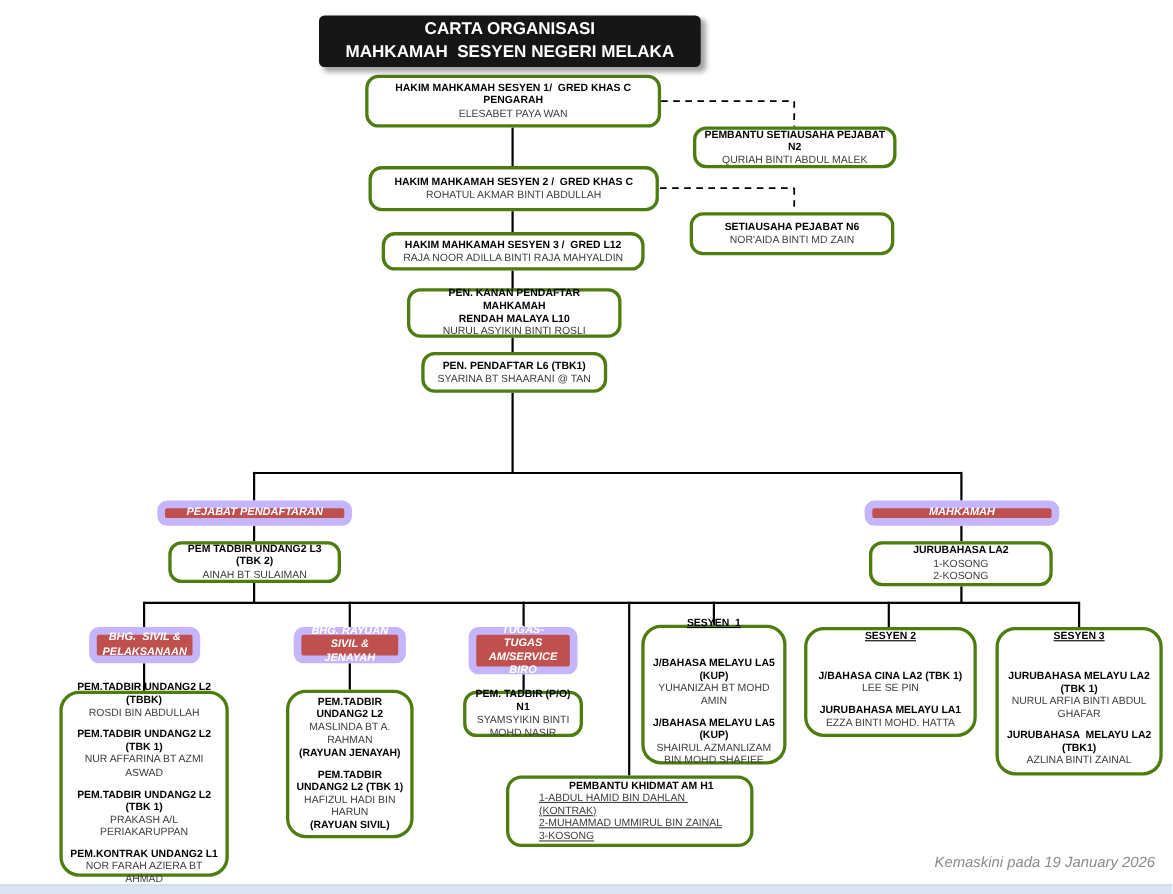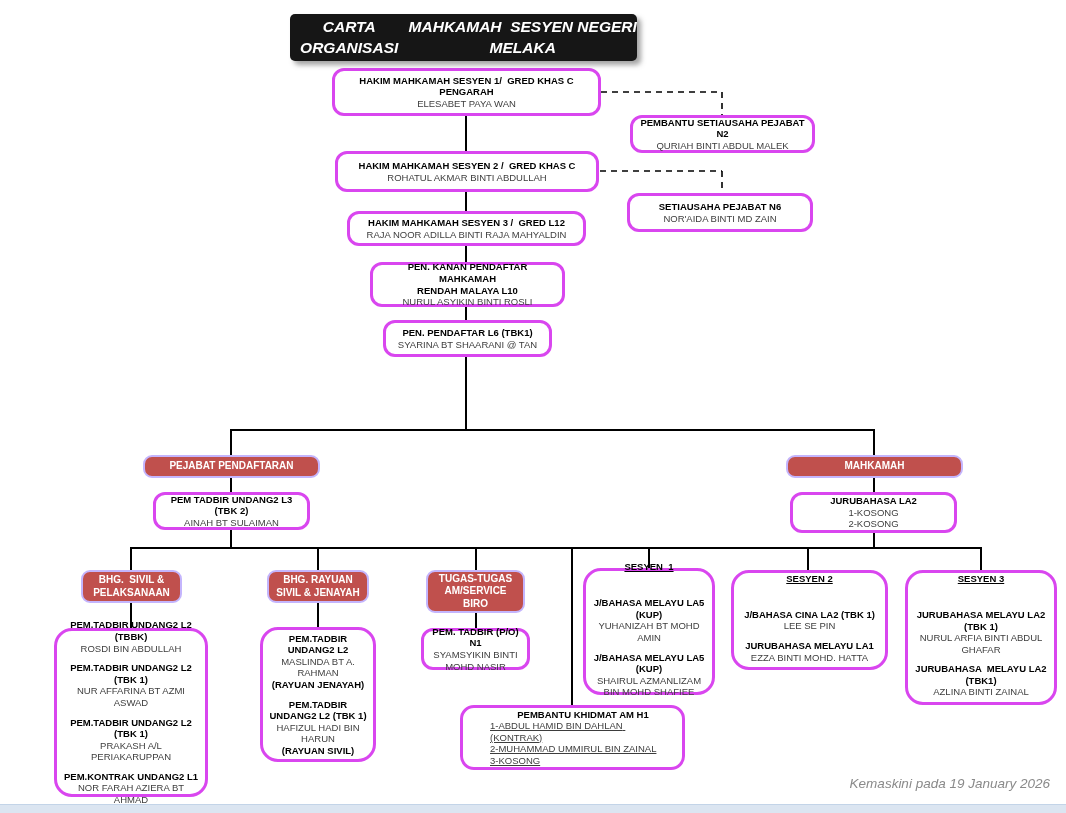--- a/index.html
+++ b/index.html
@@ -3,35 +3,35 @@
 <meta charset="utf-8">
 <style>
   html,body{margin:0;padding:0;background:#fff;}
   #canvas{
     position:relative;width:1066px;height:813px;background:#ffffff;overflow:hidden;
     font-family:"Liberation Sans", sans-serif;
   }
   svg.lines{position:absolute;left:0;top:0;z-index:0;}
   .node{
     position:absolute;z-index:2;box-sizing:border-box;background:#fff;
-    border:3px solid #d946ef;border-radius:12px;
+    border:3px solid #4d7c0f;border-radius:12px;
     display:flex;flex-direction:column;justify-content:center;align-items:center;
     text-align:center;padding:3px 6px;
   }
   .node .t{font-weight:bold;color:#000;font-size:9.5px;line-height:1.22;white-space:pre-wrap;}
   .node .n{font-weight:normal;color:#3d3d3d;font-size:9.5px;line-height:1.22;white-space:pre-wrap;}
   .red{
-    background:#C0504D;border:2px solid #c4b5fd;border-radius:9px;
-    color:#fff;justify-content:center;
+    background:#C0504D;border:7px solid #c4b5fd;border-radius:9px;
+    color:#fff;justify-content:center;font-style:italic;
   }
   .red .r{color:#fff;font-weight:bold;font-size:10px;line-height:1.25;white-space:pre-wrap;}
   .banner{
     position:absolute;z-index:3;box-sizing:border-box;background:#161616;color:#fff;
-    border-radius:5px;display:flex;flex-direction:row;justify-content:center;align-items:center;
-    text-align:center;box-shadow:4px 4px 5px rgba(90,90,90,0.55);font-style:italic;
+    border-radius:5px;display:flex;flex-direction:column;justify-content:center;align-items:center;
+    text-align:center;box-shadow:4px 4px 5px rgba(90,90,90,0.55);
   }
   .banner .b{font-weight:bold;font-size:15.5px;line-height:1.35;white-space:pre-wrap;}
   .hdr{font-weight:bold;font-size:9.5px;text-decoration:underline;color:#000;margin-bottom:21px;white-space:pre-wrap;}
   .entry{margin:4px 0;}
   .khidmat-lines{text-align:left;}
   .khidmat-lines .n{text-align:left;text-decoration:underline;}
   .footer-note{
     position:absolute;z-index:2;color:#8a8a8a;font-style:italic;font-size:13.5px;
     text-align:right;white-space:pre-wrap;
   }

